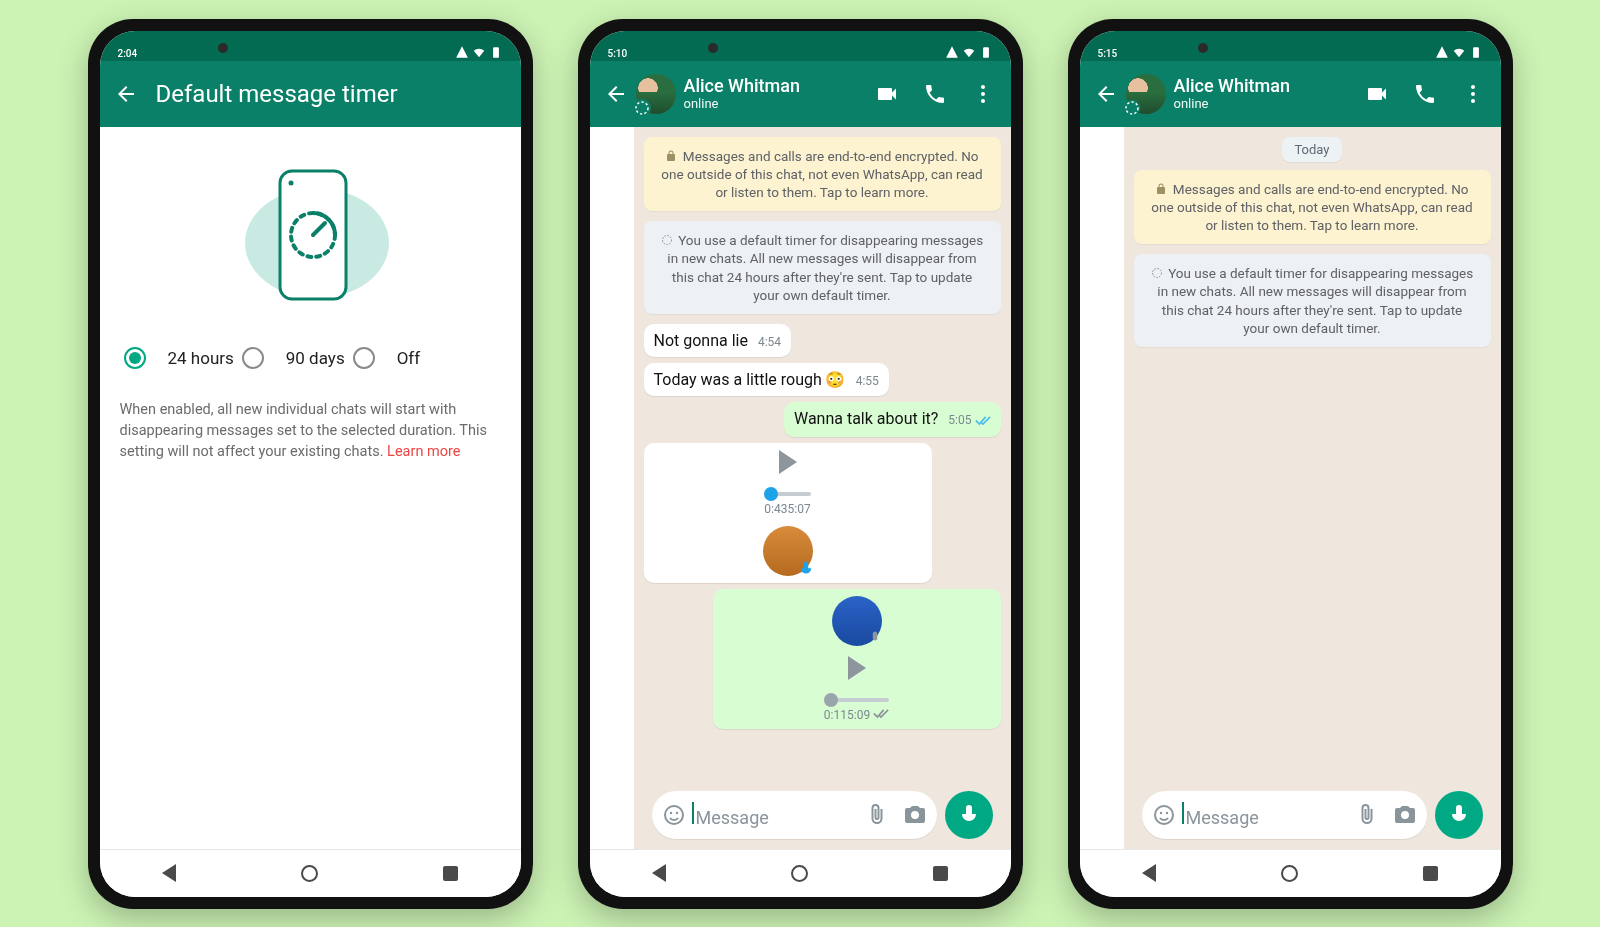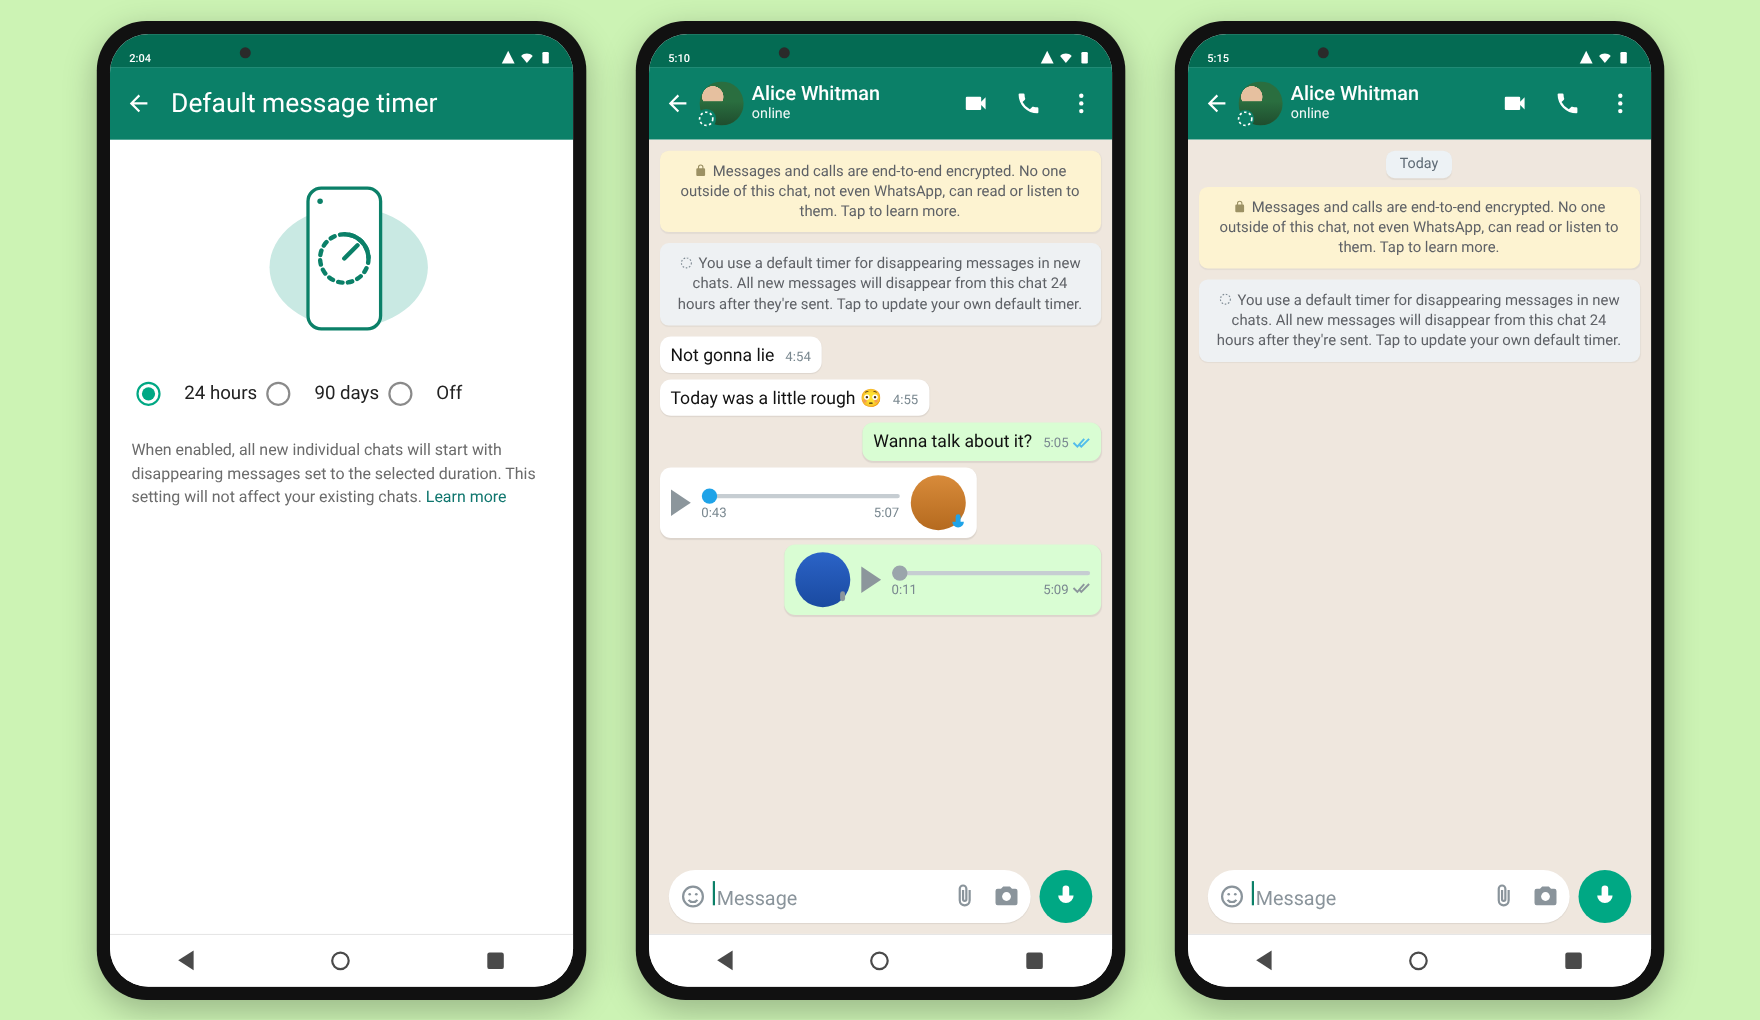--- a/index.html
+++ b/index.html
@@ -93,37 +93,37 @@
   
   .settings-content { flex:1; overflow:auto; padding: 16px 20px; color:#222; }
   .illust-wrap { height: 190px; display:flex; align-items:center; justify-content:center; }
   .subhead { color:#0b8068; font-size:15px; font-weight:500; margin: 6px 0 18px; }
   .radio-list { display:flex; }
   .radio-item { display:flex; align-items:center; gap:22px; padding: 14px 4px; font-size:17px; color:#222; }
   .radio-circle { width:22px; height:22px; border-radius:50%; border:2px solid #8a8a8a; position:relative; flex:none; }
   .radio-item.selected .radio-circle { border-color:#00a884; }
   .radio-item.selected .radio-circle::after { content:""; position:absolute; inset:3px; border-radius:50%; background:#00a884; }
   .explain { font-size:14.5px; line-height:1.45; color:#6b6b6b; margin-top:16px; }
-  .explain .link { color:#0f766e; }
-
-  
-  .chat-bg { flex:1; background:#efe7de; position:relative; padding: 10px 10px 0; overflow:hidden; display:flex; flex-direction:column; }
+  .explain .link { color:#ef4444; }
+
+  
+  .chat-bg { flex:1; background:#efe7de; position:relative; padding: 10px 10px 0; overflow:hidden; display:flex; flex-direction:column;margin-left:44px; }
   .day-chip { align-self:center; background:#edf2f5; color:#5e6a74; padding:5px 12px; border-radius:8px; font-size:13px; box-shadow:0 1px 1px rgba(0,0,0,.06); margin-bottom:8px; }
   .info-banner { background:#fdf3d1; color:#5e6166; font-size:13.5px; padding:10px 14px; border-radius:8px; text-align:center; box-shadow:0 1px 1px rgba(0,0,0,.05); margin-bottom:10px; line-height:1.35; }
   .info-banner.gray { background:#eef1f3; }
   .lock-icon { display:inline-block; vertical-align:-1px; margin-right:2px; }
   .msg-row { display:flex; margin-bottom:6px; }
   .msg-row.out { justify-content:flex-end; }
   .bubble { background:#fff; padding:7px 10px; border-radius:10px; box-shadow:0 1px 1px rgba(0,0,0,.08); max-width: 82%; position:relative; }
   .out .bubble { background:#d9fdd3; }
   .bubble .text { font-size:16px; color:#111; display:inline; }
   .bubble .time { font-size:12px; color:#7a8890; margin-left:10px; }
   .bubble .ticks { display:inline-block; margin-left:3px; vertical-align:-2px; }
 
-  .voice { width: 288px; display:flex; align-items:center; gap:10px; }
+  .voice { width: 288px; display:flex; align-items:center; gap:10px;flex-direction:column; }
   .voice .play { width:0;height:0;border-style:solid;border-width:12px 0 12px 18px;border-color:transparent transparent transparent #8c969c; }
   .voice .track { flex:1; display:flex; flex-direction:column; }
   .voice .bar { height:4px; background:#c6cdd2; border-radius:2px; position:relative; margin-top:8px; }
   .voice .bar .dot { position:absolute; top:-5px; width:14px; height:14px; border-radius:50%; }
   .voice .meta { display:flex; justify-content:space-between; font-size:12px; color:#7a8890; margin-top:6px; }
   .voice .vavatar { width:50px; height:50px; border-radius:50%; background:linear-gradient(#d88b3a,#b56a1f); position:relative; flex:none; }
   .voice .vavatar.b { background:linear-gradient(#2b63c7,#1a4aa0); }
   .voice .mic-mini { position:absolute; bottom:-2px; right:-2px; }
 
   

